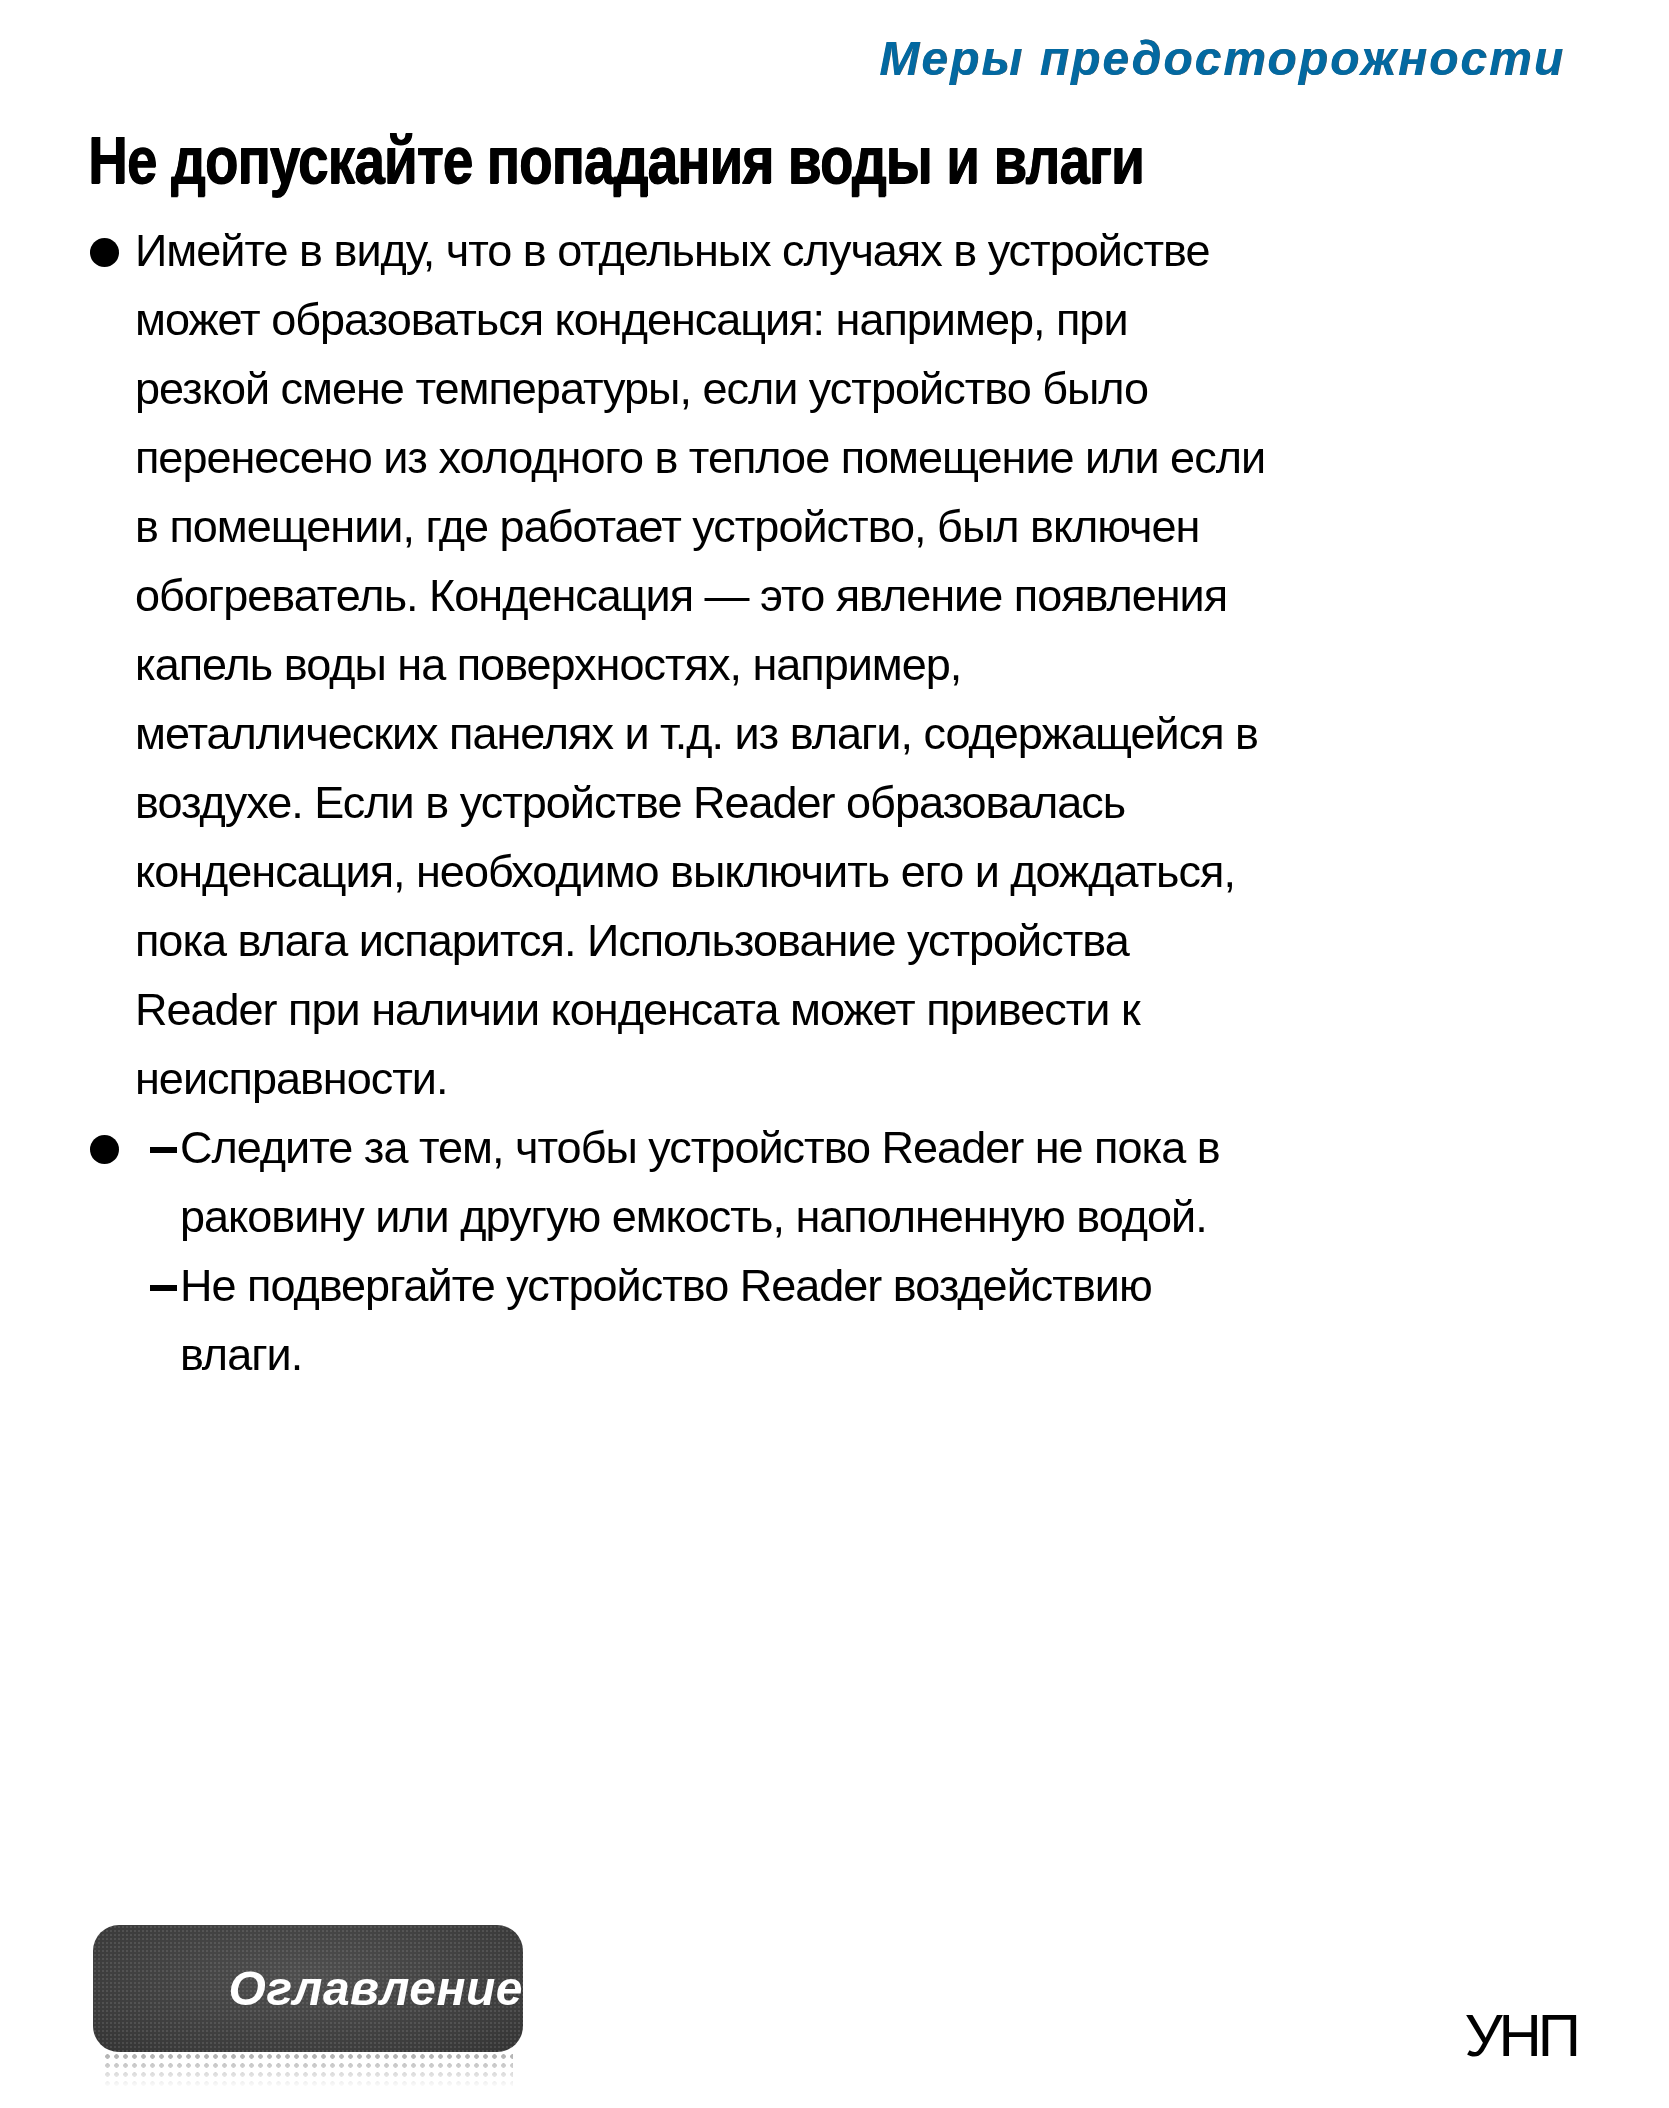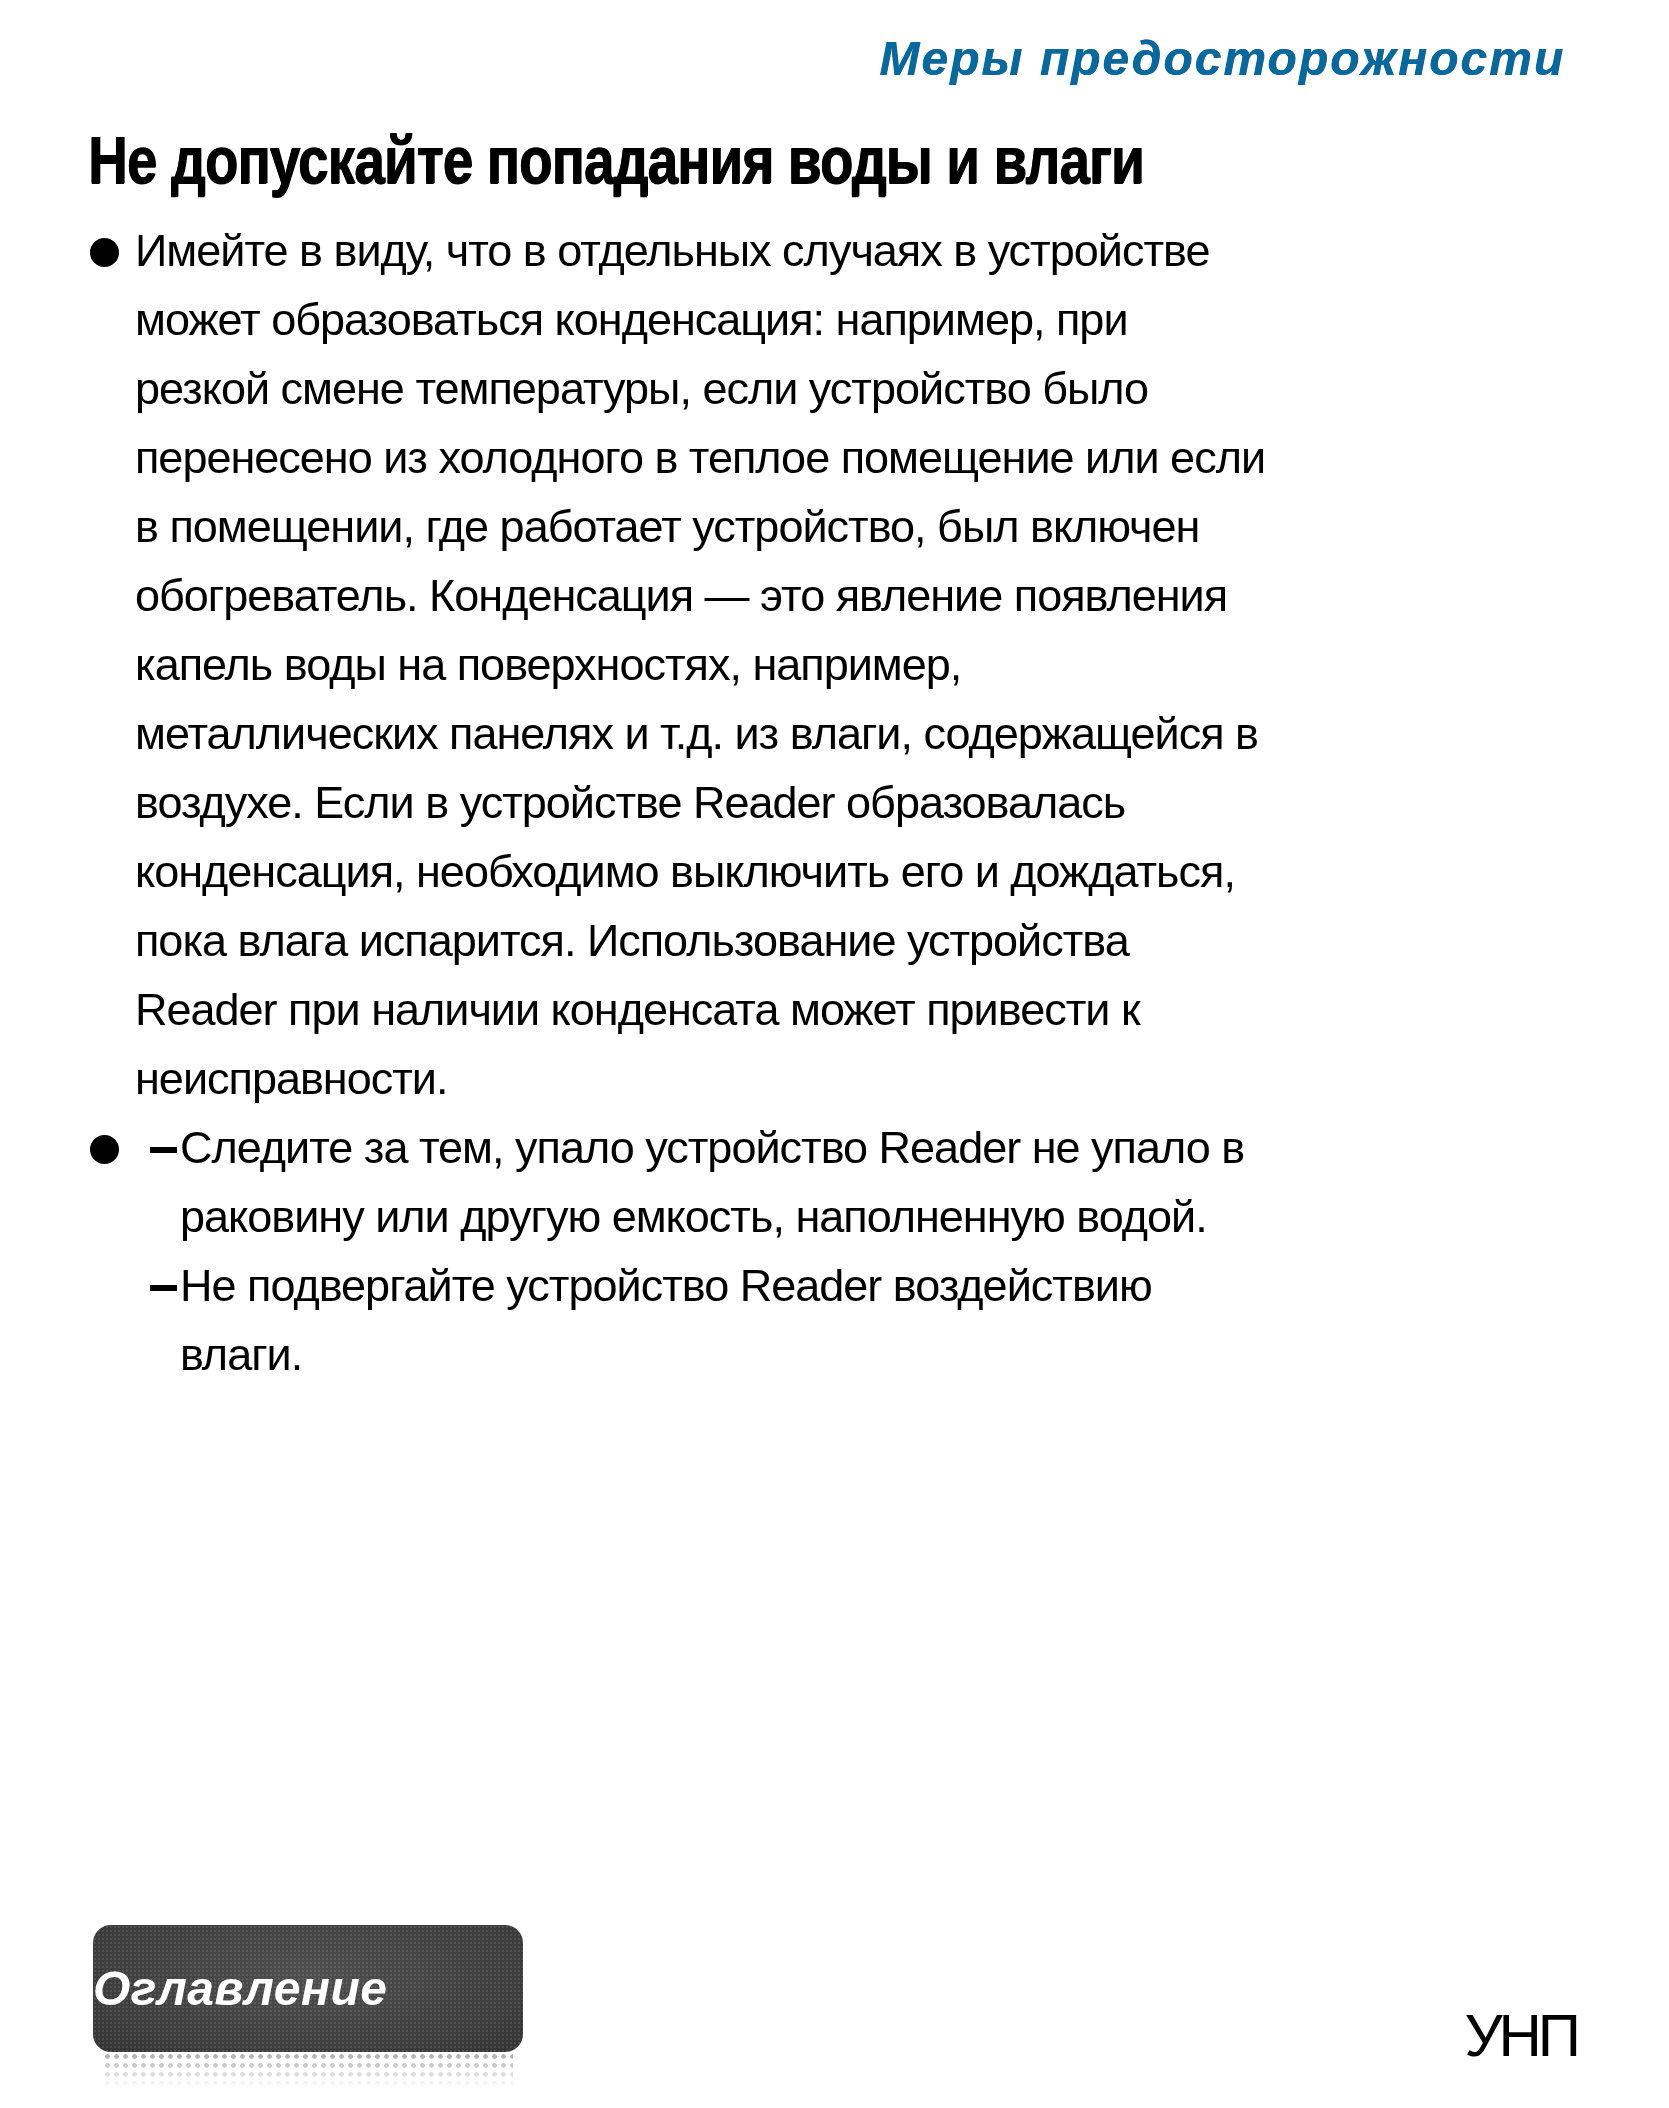--- a/index.html
+++ b/index.html
@@ -41,25 +41,25 @@
   li.sub-item { position:relative; }
   li.sub-item::before {
     content:""; position:absolute; left:-30px; top:34px;
     width:27px; height:6px; background:#000;
   }
   .wrap { white-space:pre-line; }
 
   
   .toc-button {
     position:absolute; left:93px; top:1925px; width:430px; height:127px;
-    border:none; border-radius:18px; cursor:pointer;
+    border:none; border-radius:26px; cursor:pointer;
     background:
       radial-gradient(circle, rgba(255,255,255,0.10) 1px, transparent 1.4px) 0 0/4px 4px,
       radial-gradient(ellipse at 50% 40%, #4f4f4f 0%, #3c3c3c 75%, #333 100%);
-    display:flex; align-items:center; justify-content:flex-start;
+    display:flex; align-items:center; justify-content:flex-end;
     color:#fff; font-family:"Liberation Sans", sans-serif;
     font-size:48px; font-weight:bold; font-style:italic; letter-spacing:0.5px;
   }
   
   .toc-button::after {
     content:""; position:absolute; left:10px; right:10px; top:100%; height:38px;
     background:radial-gradient(circle, #777 2px, transparent 2.6px) 0 0/9px 9px;
     opacity:0.55;
     -webkit-mask-image:linear-gradient(#000 10%, transparent 95%);
             mask-image:linear-gradient(#000 10%, transparent 95%);
@@ -92,21 +92,21 @@
 металлических панелях и т.д. из влаги, содержащейся в
 воздухе. Если в устройстве Reader образовалась
 конденсация, необходимо выключить его и дождаться,
 пока влага испарится. Использование устройства
 Reader при наличии конденсата может привести к
 неисправности.</span>
     </li>
     <li class="top-bullet">
       <ul class="sub-list">
         <li class="sub-item">
-          <span class="wrap">Следите за тем, упало устройство Reader не упало в
+          <span class="wrap">Следите за тем, чтобы устройство Reader не пока в
 раковину или другую емкость, наполненную водой.</span>
         </li>
         <li class="sub-item">
           <span class="wrap">Не подвергайте устройство Reader воздействию
 влаги.</span>
         </li>
       </ul>
     </li>
   </ul>
 </div>

